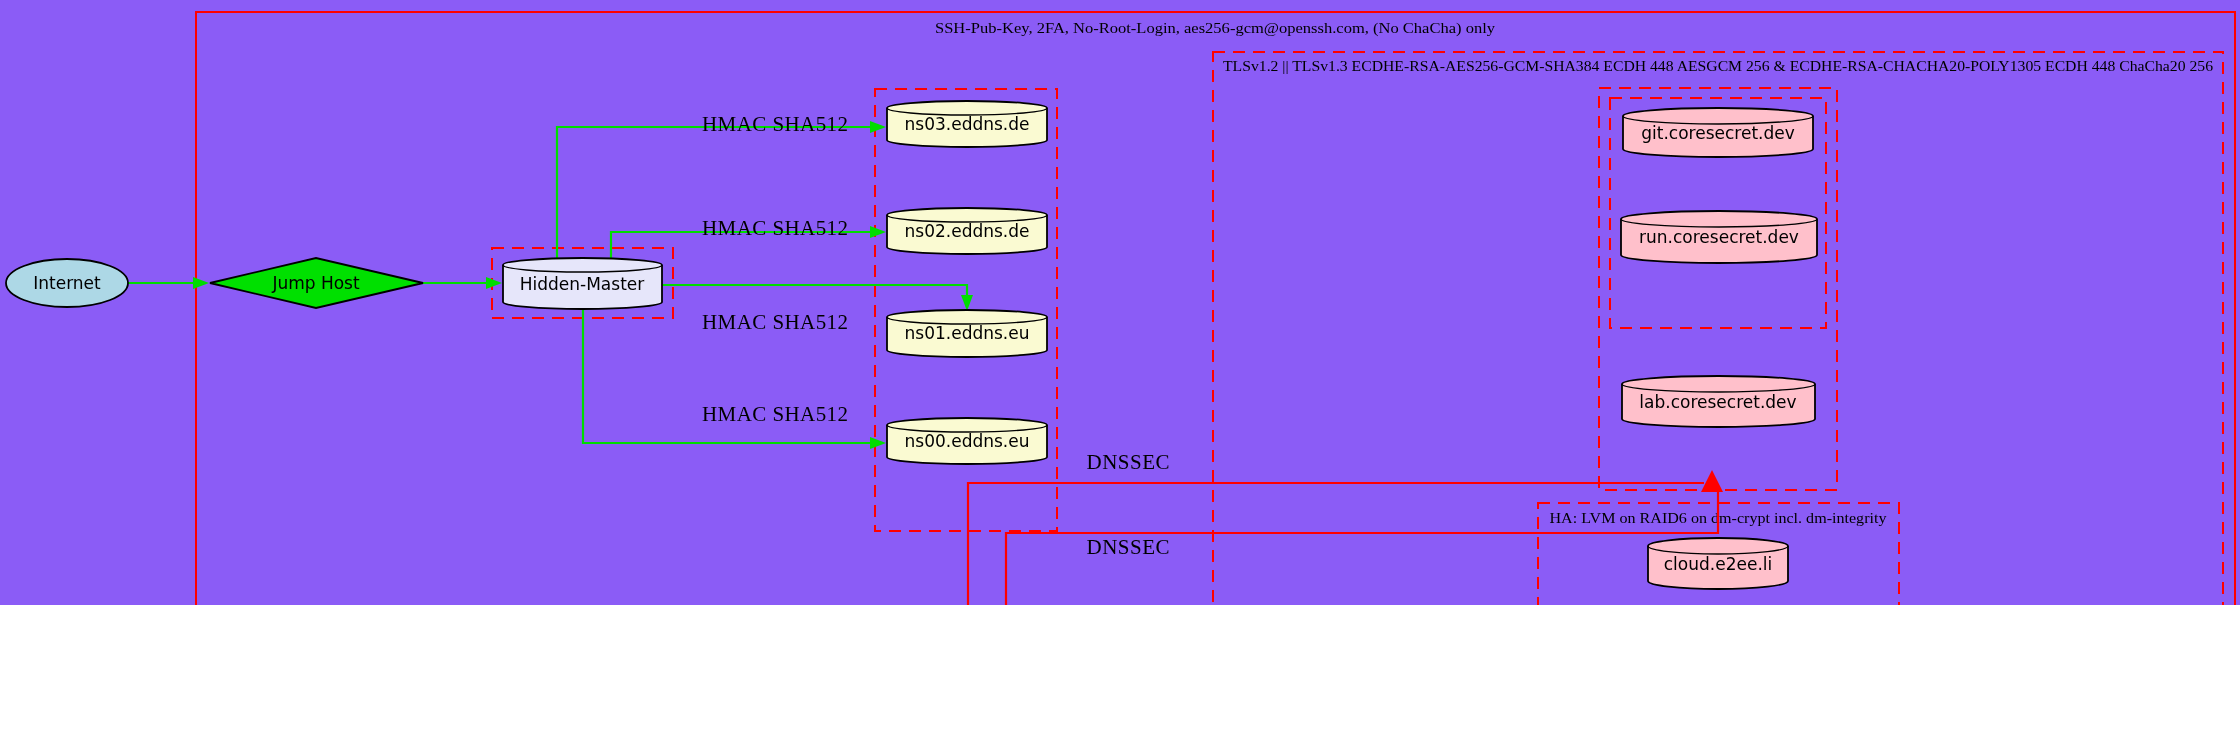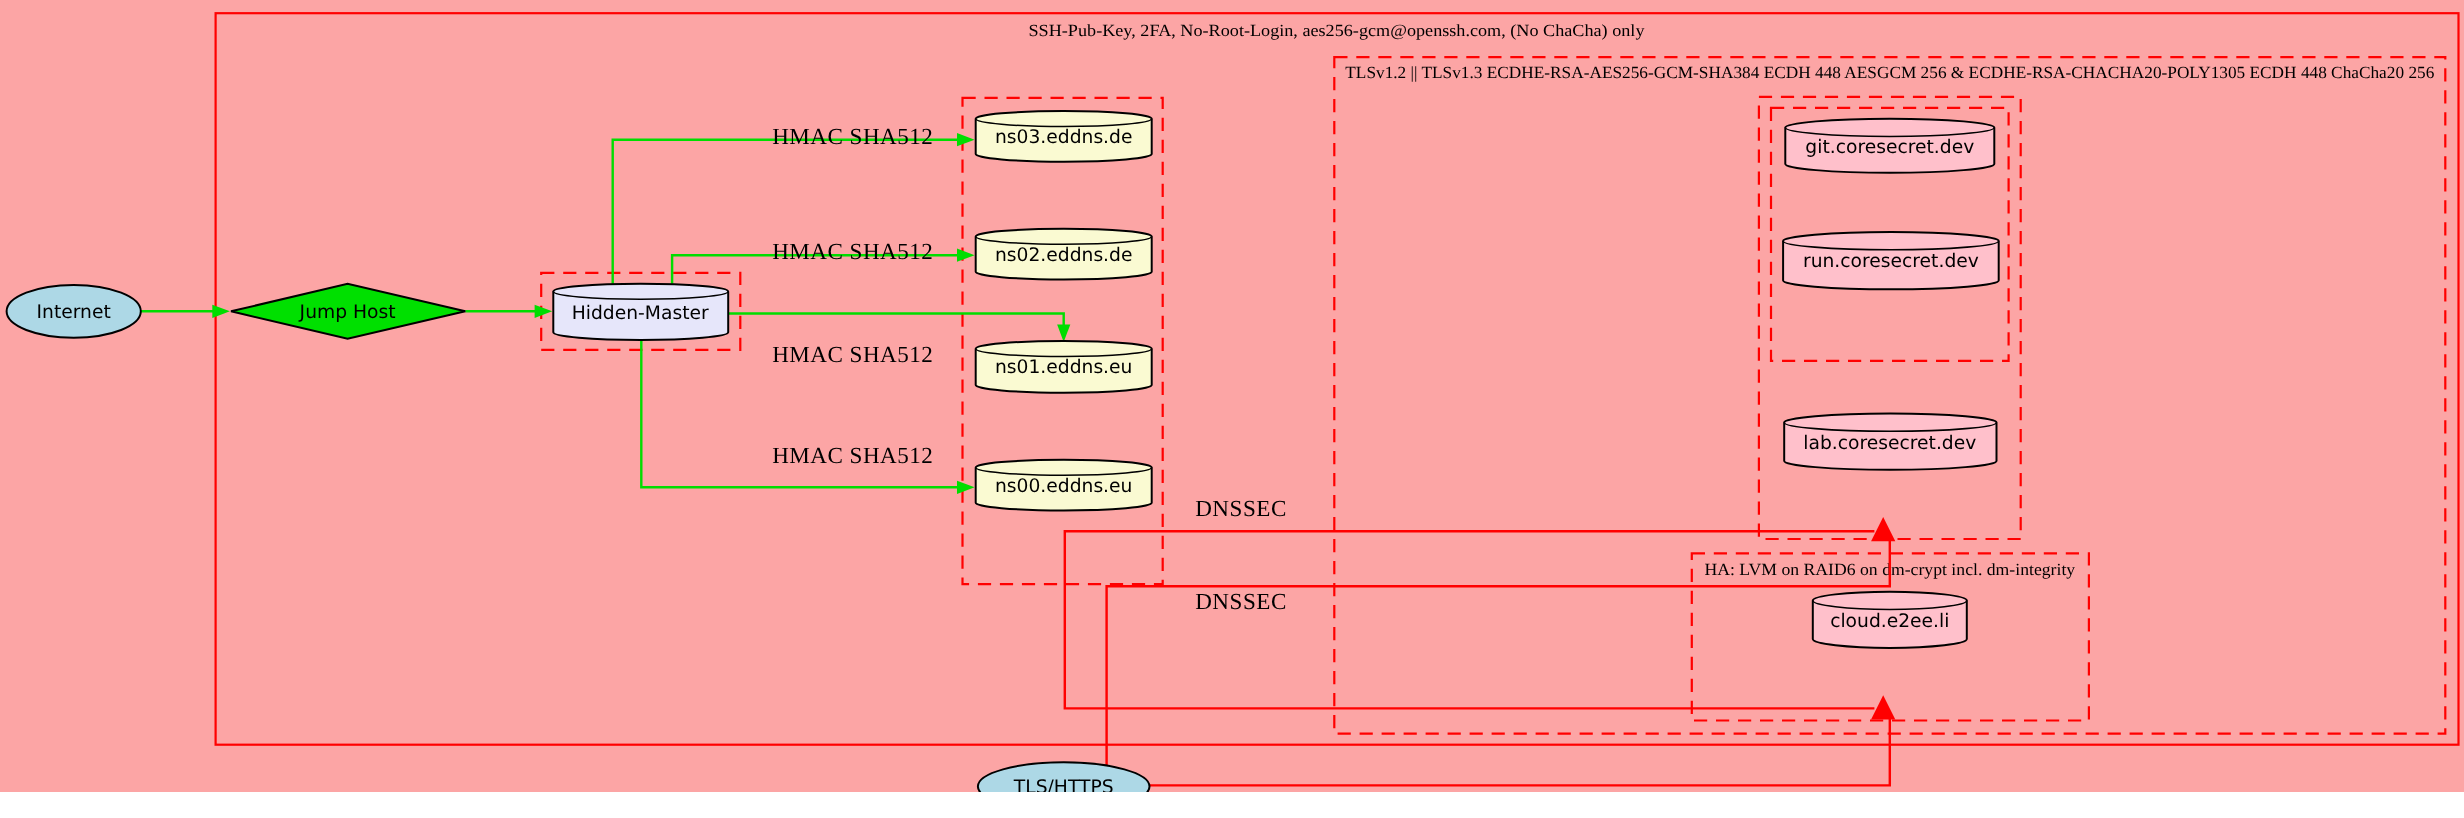--- a/index.html
+++ b/index.html
@@ -1,16 +1,16 @@
 <!DOCTYPE html>
 <html style="--c-red: #ff0000; --c-green: #00dd00; --c-node_blue: #add8e6; --c-node_green: #00e000; --c-node_lavender: #e6e6fa; --c-node_yellow: #fafad2; --c-node_pink: #ffc0cb; --c-stroke: #000000; --c-background: #ffffff;"><head>
 <meta charset="utf-8">
 <style>
   html,body{margin:0;padding:0;background:#ffffff;}
-  .canvas{width:2240px;height:720px;position:relative;background:#fca5a5;}
+  .canvas{width:2240px;height:605px;position:relative;background:#8b5cf6;}
   svg{display:block;}
   .nodelabel{font-family:"DejaVu Sans",sans-serif;font-size:17px;fill:#000;text-anchor:middle;}
   .edgelabel{font-family:"Liberation Serif",serif;font-size:21px;fill:#000;text-anchor:middle;}
   .clusterlabel{font-family:"Liberation Serif",serif;font-size:15.5px;fill:#000;text-anchor:middle;}
   .dashedbox{fill:none;stroke:var(--c-red);stroke-width:2;stroke-dasharray:12 8;}
   .solidbox{fill:none;stroke:var(--c-red);stroke-width:2;}
   .gline{fill:none;stroke:var(--c-green);stroke-width:2.2;}
   .rline{fill:none;stroke:var(--c-red);stroke-width:2.2;}
   .garrow{fill:var(--c-green);stroke:none;}
   .rarrow{fill:var(--c-red);stroke:none;}

